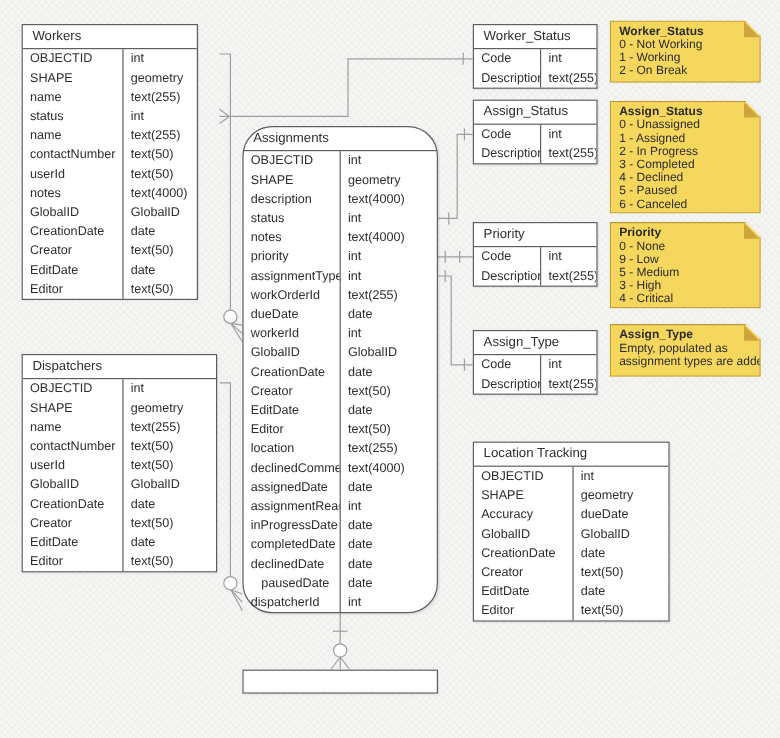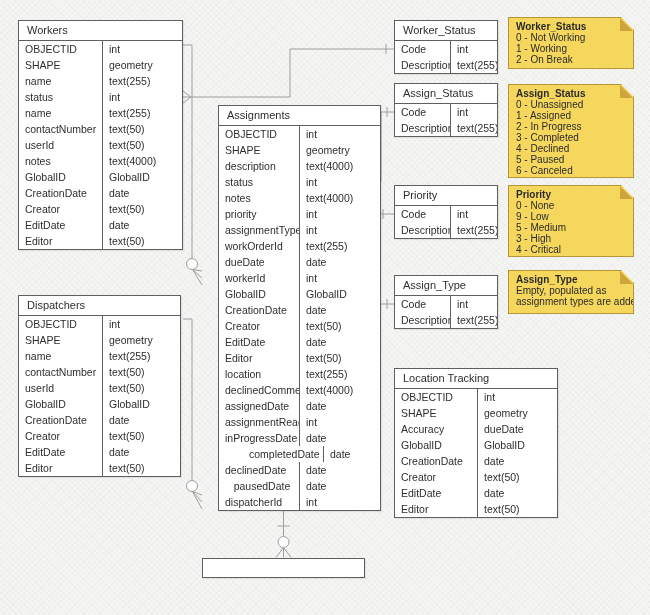--- a/index.html
+++ b/index.html
@@ -83,21 +83,21 @@
       <g stroke="#9e9e9e" fill="none" stroke-width="1">
         <polyline points="283.5,511 283.5,536.5"></polyline>
         <line x1="277.5" y1="526" x2="289.5" y2="526"></line>
         <line x1="283.5" y1="547.5" x2="276" y2="557.5"></line>
         <line x1="283.5" y1="547.5" x2="283.5" y2="557.5"></line>
         <line x1="283.5" y1="547.5" x2="291" y2="557.5"></line>
         <circle cx="283.5" cy="542" r="5.5" fill="#ffffff"></circle>
       </g>
     </svg>
   <div id="shapes-layer">
-      <div class="er-table" style="left: 18px; top: 20px; width: 165px;">
+      <div class="er-table" style="left: 18px; top: 20px; width: 147px;">
         <div class="er-header">Workers</div>
         <div class="er-row">
           <div class="er-name" style="width: 83px;">OBJECTID</div>
           <div class="er-type">int</div>
         </div>
         <div class="er-row">
           <div class="er-name" style="width: 83px;">SHAPE</div>
           <div class="er-type">geometry</div>
         </div>
         <div class="er-row">
@@ -181,21 +181,21 @@
         </div>
         <div class="er-row">
           <div class="er-name" style="width: 83px;">EditDate</div>
           <div class="er-type">date</div>
         </div>
         <div class="er-row">
           <div class="er-name" style="width: 83px;">Editor</div>
           <div class="er-type">text(50)</div>
         </div>
       </div>
-      <div class="er-table" style="left: 218px; top: 105px; width: 163px;">
+      <div class="er-table" style="left: 202px; top: 105px; width: 163px; border-radius: 25px;">
         <div class="er-header">Assignments</div>
         <div class="er-row">
           <div class="er-name" style="width: 80px;">OBJECTID</div>
           <div class="er-type">int</div>
         </div>
         <div class="er-row">
           <div class="er-name" style="width: 80px;">SHAPE</div>
           <div class="er-type">geometry</div>
         </div>
         <div class="er-row">
@@ -264,21 +264,21 @@
         </div>
         <div class="er-row">
           <div class="er-name" style="width: 80px;">assignmentRead</div>
           <div class="er-type">int</div>
         </div>
         <div class="er-row">
           <div class="er-name" style="width: 80px;">inProgressDate</div>
           <div class="er-type">date</div>
         </div>
         <div class="er-row">
-          <div class="er-name" style="width: 80px; margin-left: 24px;">completedDate</div>
+          <div class="er-name" style="width: 80px;">completedDate</div>
           <div class="er-type">date</div>
         </div>
         <div class="er-row">
           <div class="er-name" style="width: 80px;">declinedDate</div>
           <div class="er-type">date</div>
         </div>
         <div class="er-row">
           <div class="er-name" style="width: 80px; text-align: center;">pausedDate</div>
           <div class="er-type">date</div>
         </div>

